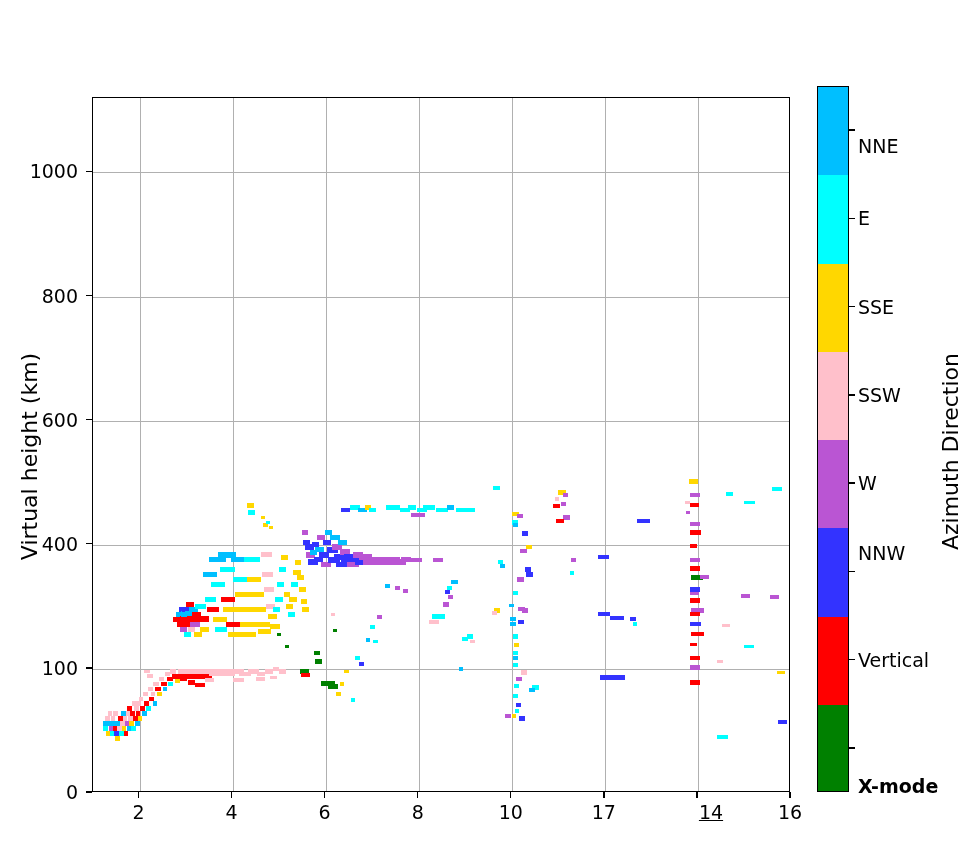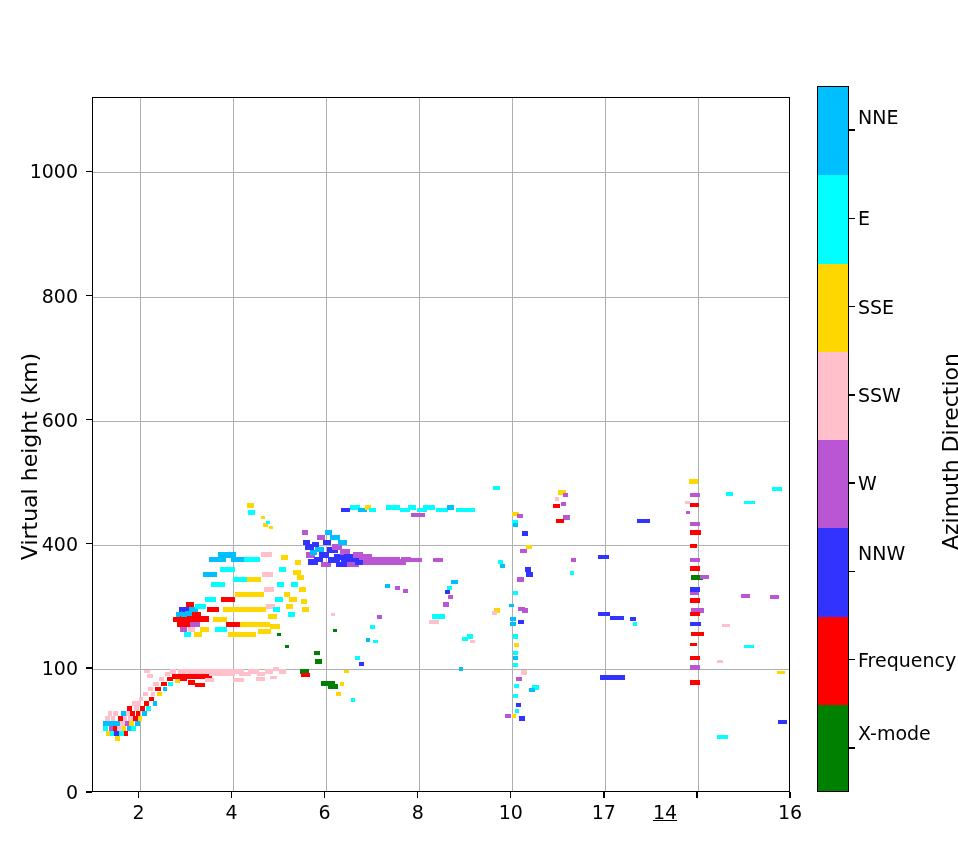--- a/index.html
+++ b/index.html
@@ -540,50 +540,50 @@
       <div class="ticklabel-x" style="left: 201.6px;">4</div>
       <div class="tick-x" style="left: 323.967px;"></div>
       <div class="ticklabel-x" style="left: 294.667px;">6</div>
       <div class="tick-x" style="left: 417.033px;"></div>
       <div class="ticklabel-x" style="left: 387.733px;">8</div>
       <div class="tick-x" style="left: 510.1px;"></div>
       <div class="ticklabel-x" style="left: 480.8px;">10</div>
       <div class="tick-x" style="left: 603.167px;"></div>
       <div class="ticklabel-x" style="left: 573.867px;">17</div>
       <div class="tick-x" style="left: 696.233px;"></div>
-      <div class="ticklabel-x" style="left: 635px; text-decoration: underline;">14</div>
+      <div class="ticklabel-x" style="left: 681px; text-decoration: underline;">14</div>
       <div class="tick-x" style="left: 789.3px;"></div>
       <div class="ticklabel-x" style="left: 760px; text-align: center;">16</div>
     </div>
 
   <div class="ylabel">Virtual height (km)</div>
 
   <div class="cbar" id="cbar">
       <div class="cbar-seg" style="top: 0px; height: 88.25px; background: rgb(0, 191, 255);"></div>
       <div class="cbar-seg" style="top: 88.25px; height: 88.25px; background: rgb(0, 255, 255);"></div>
       <div class="cbar-seg" style="top: 176.5px; height: 88.25px; background: rgb(255, 215, 0);"></div>
       <div class="cbar-seg" style="top: 264.75px; height: 88.25px; background: rgb(255, 192, 203);"></div>
       <div class="cbar-seg" style="top: 353px; height: 88.25px; background: rgb(186, 85, 211);"></div>
       <div class="cbar-seg" style="top: 441.25px; height: 88.25px; background: rgb(51, 51, 255);"></div>
       <div class="cbar-seg" style="top: 529.5px; height: 88.25px; background: rgb(255, 0, 0);"></div>
       <div class="cbar-seg" style="top: 617.75px; height: 88.25px; background: rgb(0, 128, 0);"></div>
     </div>
   <div id="cbar-labels">
       <div class="cbar-tick" style="top: 129.425px;"></div>
-      <div class="cbar-label" style="top: 117px;">NNE</div>
+      <div class="cbar-label" style="top: 146px;">NNE</div>
       <div class="cbar-tick" style="top: 217.675px;"></div>
       <div class="cbar-label" style="top: 218.375px;">E</div>
       <div class="cbar-tick" style="top: 305.925px;"></div>
       <div class="cbar-label" style="top: 306.625px;">SSE</div>
       <div class="cbar-tick" style="top: 394.175px;"></div>
       <div class="cbar-label" style="top: 394.875px;">SSW</div>
       <div class="cbar-tick" style="top: 482.425px;"></div>
       <div class="cbar-label" style="top: 483.125px;">W</div>
       <div class="cbar-tick" style="top: 570.675px;"></div>
       <div class="cbar-label" style="top: 553px;">NNW</div>
       <div class="cbar-tick" style="top: 658.925px;"></div>
-      <div class="cbar-label" style="top: 659.625px;">Frequency</div>
+      <div class="cbar-label" style="top: 659.625px;">Vertical</div>
       <div class="cbar-tick" style="top: 747.175px;"></div>
-      <div class="cbar-label" style="top: 733px;">X-mode</div>
+      <div class="cbar-label" style="top: 786px; font-weight: bold;">X-mode</div>
     </div>
   <div class="cbar-title">Azimuth Direction</div>
 
 </div>
 
 </body></html>

